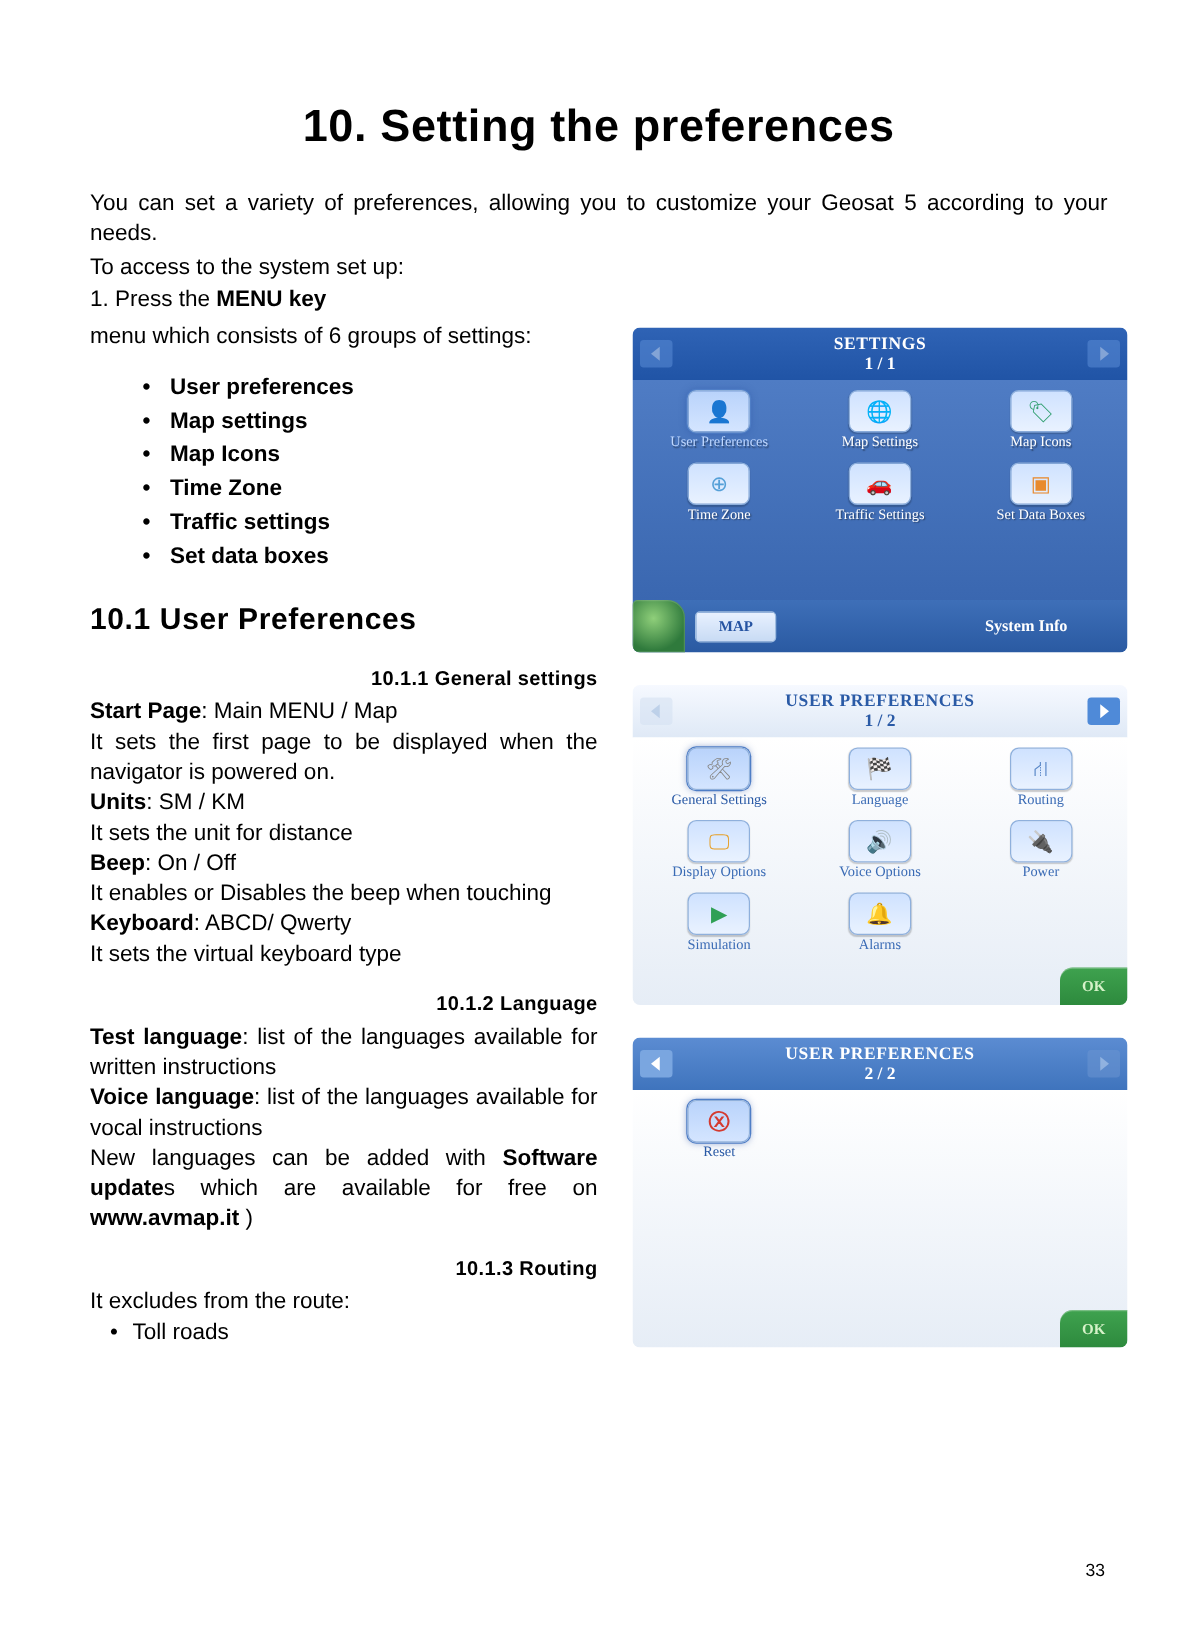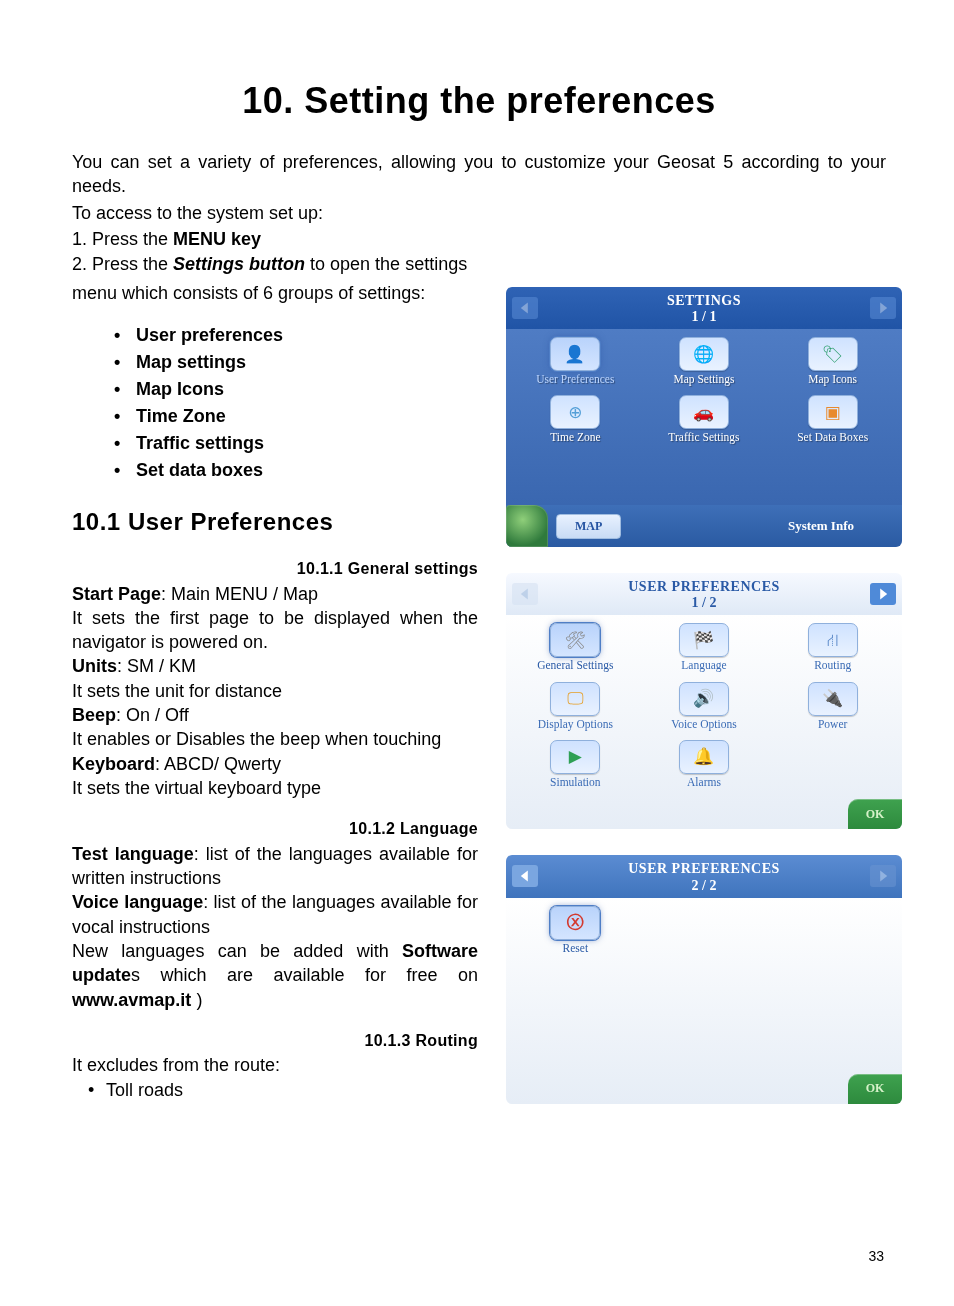--- a/index.html
+++ b/index.html
@@ -102,23 +102,20 @@
 
 <h1>10. Setting the preferences</h1>
 
 <p class="intro">You can set a variety of preferences, allowing you to customize your Geosat 5 according to your needs.</p>
 <p class="intro">To access to the system set up:</p>
 
 <div class="steps">
   <div class="num-line">
     <span>1.  Press the </span><strong>MENU key</strong>
   </div>
-  <div class="num-line">
-    <span>2.  Press the </span><em class="bi">Settings button</em><span> to open the settings</span>
-  </div>
 </div>
 
 <div class="columns">
   <div class="left-col">
     <div class="step-cont">menu which consists of 6 groups of settings:</div>
 
     <ul class="bullets">
       <li>User preferences</li>
       <li>Map settings</li>
       <li>Map Icons</li>

